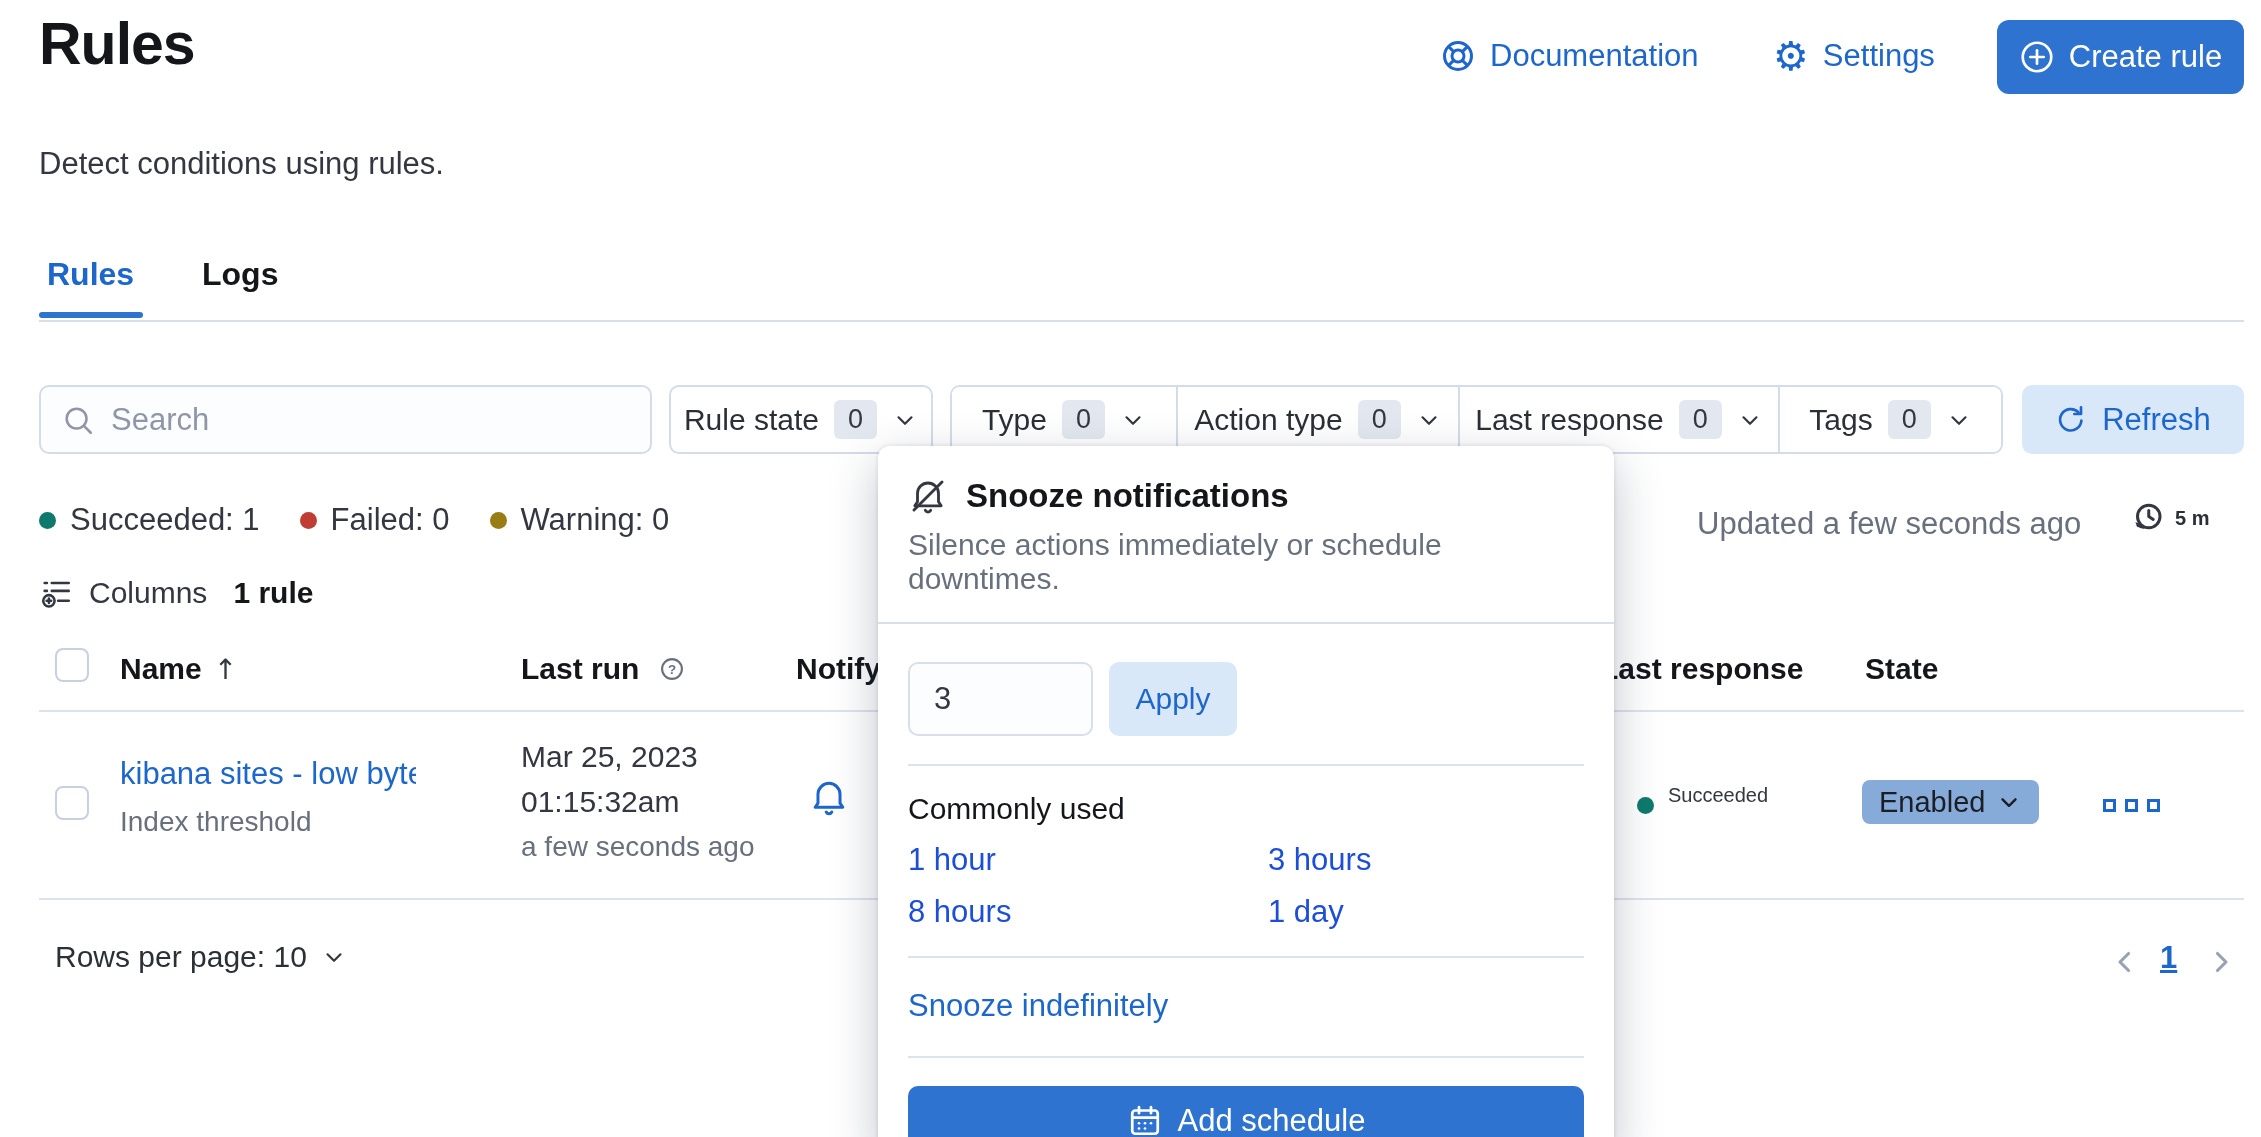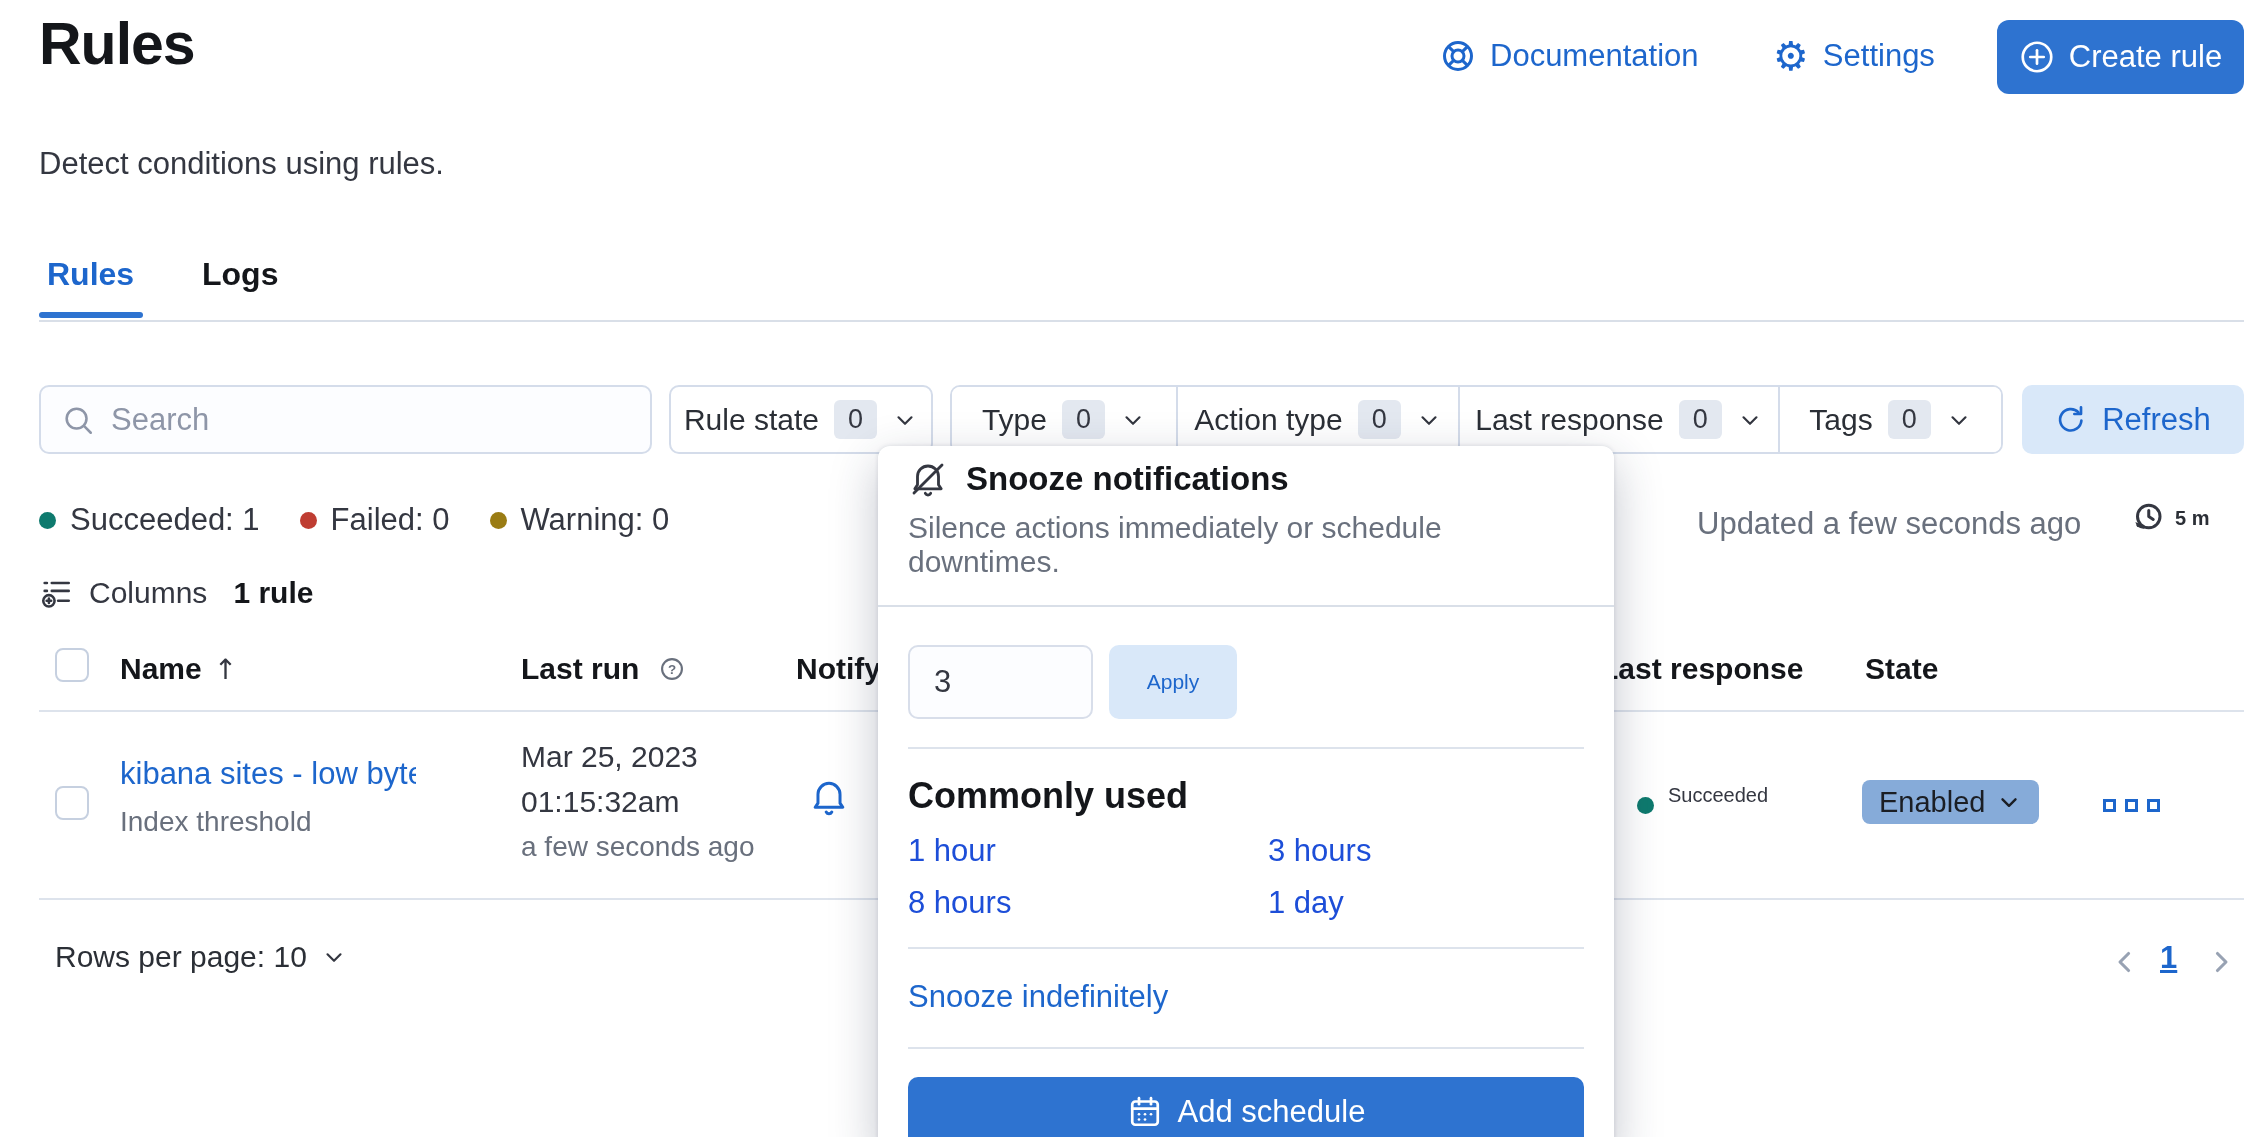--- a/index.html
+++ b/index.html
@@ -76,31 +76,31 @@
 
   
   .rows-per-page { left:55px; top:940px; display:flex; align-items:center; gap:14px; font-size:30px; color:#2b2f36; background:none; border:none; font-family:inherit; cursor:pointer; }
   .page-prev { left:2108px; top:945px; color:#98a2b3; background:none; border:none; cursor:pointer; }
   .page-num { left:2160px; top:940px; font-size:31px; font-weight:700; color:#1d66cc; text-decoration:underline; background:none; border:none; font-family:inherit; cursor:pointer; }
   .page-next { left:2204px; top:945px; color:#98a2b3; background:none; border:none; cursor:pointer; }
 
   
   .popover { left:878px; top:446px; width:736px; height:706px; background:#fff; border-radius:12px;
              box-shadow:0 0 4px rgba(35,48,74,.14), 0 16px 48px rgba(35,48,74,.28); z-index:20; }
-  .pop-header { padding:13px 30px 26px; }
+  .pop-header { padding:30px 30px 26px; }
   .pop-title-row { display:flex; align-items:center; gap:18px; }
   .pop-title { font-size:33px; font-weight:700; color:#14161a; }
   .pop-sub { margin-top:12px; font-size:30px; color:#69707d; }
   .pop-divider-full { height:2px; background:#d9dfe8; }
   .pop-divider-inset { height:2px; background:#dde3ec; margin:0 30px; }
   .pop-form { display:flex; align-items:center; gap:16px; padding:38px 28px 28px 30px; }
   .num-input { width:185px; height:74px; border:2px solid #d8deea; border-radius:10px; background:#fcfdff; font-size:31px; font-family:inherit; color:#343741; padding:0 0 0 24px; outline:none; }
   .unit-select { flex:1; height:74px; border:2px solid #d8deea; border-radius:10px; background:#fcfdff; display:flex; align-items:center; justify-content:space-between; padding:0 22px 0 26px; font-size:31px; color:#343741; cursor:pointer; }
-  .apply-btn { width:128px; height:74px; background:#d9e8f9; border:none; border-radius:10px; color:#1d66cc; font-size:21px; font-weight:500; font-family:inherit; cursor:pointer; }
-  .commonly { margin:26px 30px 0; font-size:36px; font-weight:700; color:#14161a; }
+  .apply-btn { width:128px; height:74px; background:#d9e8f9; border:none; border-radius:10px; color:#1d66cc; font-size:30px; font-weight:500; font-family:inherit; cursor:pointer; }
+  .commonly { margin:26px 30px 0; font-size:30px; font-weight:400; color:#14161a; }
   .quick-grid { margin:16px 30px 26px; display:grid; grid-template-columns:360px 1fr; row-gap:16px; }
   .quick-link { font-size:31px; font-weight:500; color:#1d4ed8; background:none; border:none; text-align:left; font-family:inherit; cursor:pointer; }
   .indef-link { display:block; margin:30px 30px 32px; font-size:31px; font-weight:500; color:#1d66cc; background:none; border:none; text-align:left; font-family:inherit; cursor:pointer; }
   .add-schedule { margin:28px 30px 0; width:676px; height:70px; background:#2e73d0; border:none; border-radius:10px; color:#fff; display:flex; align-items:center; justify-content:center; gap:15px; font-size:31px; font-weight:500; font-family:inherit; cursor:pointer; }
 </style>
 </head>
 <body>
 
 <div class="screen">
 

